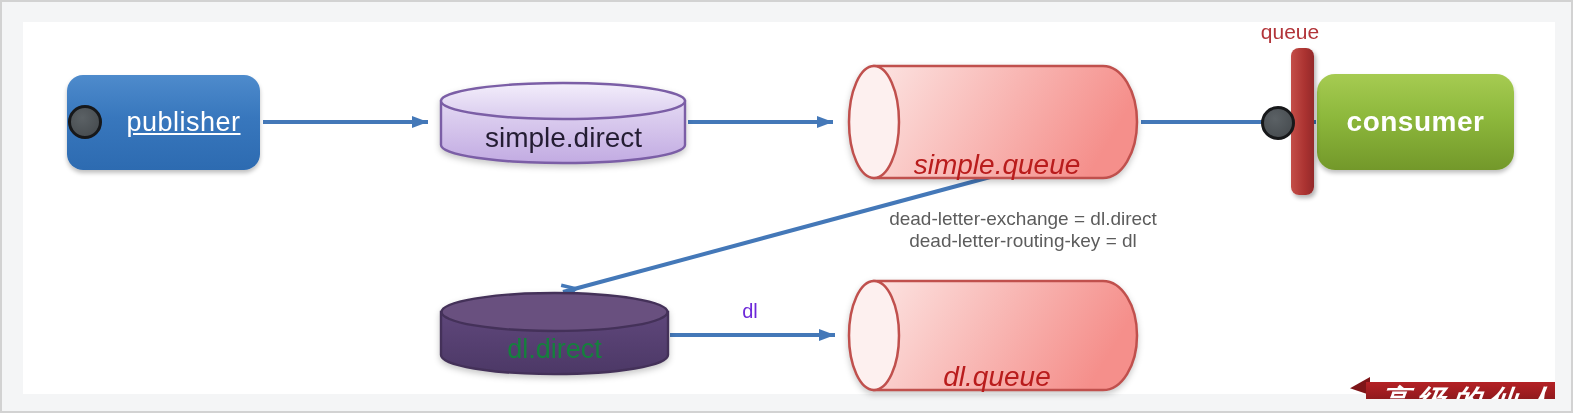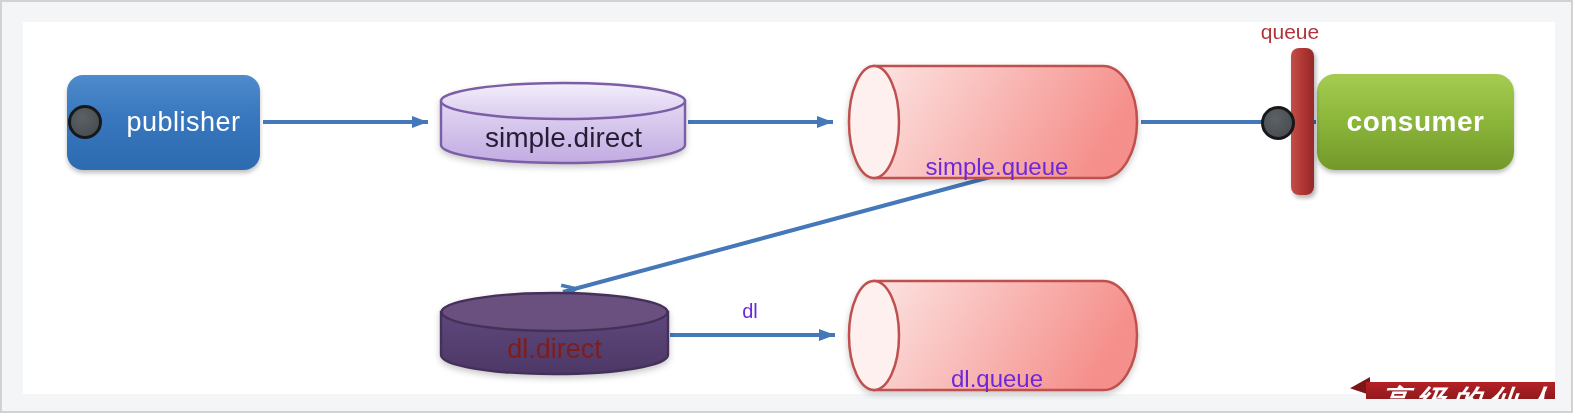--- a/index.html
+++ b/index.html
@@ -17,21 +17,21 @@
   .arrows{position:absolute;left:0;top:0;width:1573px;height:413px;z-index:2;pointer-events:none;}
   .node{z-index:3;}
   .lbl{z-index:4;display:flex;align-items:flex-end;justify-content:center;pointer-events:none;}
 
   .publisher{
     left:65px;top:73px;width:193px;height:95px;border-radius:16px;
     background:linear-gradient(180deg,#4e8bcc 0%,#3877bd 45%,#2d6bb1 100%);
     box-shadow:0 3px 4px rgba(0,0,0,0.25);
   }
   .publisher .txt{position:absolute;left:40px;top:0;right:0;bottom:0;display:flex;align-items:center;justify-content:center;
-    color:#ffffff;font-size:27px;font-weight:500;letter-spacing:0.5px;}
+    color:#ffffff;font-size:27px;font-weight:500;letter-spacing:0.5px;text-decoration:underline;}
   .consumer{
     left:1315px;top:72px;width:197px;height:96px;border-radius:18px;
     background:linear-gradient(180deg,#a6cb52 0%,#8db83c 45%,#73982a 100%);
     box-shadow:0 3px 4px rgba(0,0,0,0.25);
     display:flex;align-items:center;justify-content:center;
     color:#ffffff;font-size:28px;font-weight:700;letter-spacing:0.5px;
   }
   .dot{
     width:34px;height:34px;border-radius:50%;
     background:radial-gradient(circle at 40% 35%,#5b6165,#43484c);
@@ -39,22 +39,22 @@
   }
   .rejectbar{
     left:1289px;top:46px;width:23px;height:147px;border-radius:8px;
     background:linear-gradient(90deg,#c44e48 0%,#ab3331 60%,#93292a 100%);
     box-shadow:2px 3px 4px rgba(0,0,0,0.3);z-index:4;
   }
   .rejecttxt{left:1246px;top:18px;width:84px;text-align:center;
     color:#b23439;font-size:21px;font-weight:500;z-index:4;}
   .cyl{filter:drop-shadow(0 3px 3px rgba(0,0,0,0.22));}
   .drum-label{color:#241d33;font-size:28px;font-weight:500;}
-  .drum-label.white{color:#7f1d1d;font-size:27px;}
-  .queue-label{color:#6d28d9;font-size:24px;font-weight:500;}
+  .drum-label.white{color:#15803d;font-size:27px;}
+  .queue-label{color:#b91c1c;font-size:28px;font-weight:500;font-style:italic;}
   .dl-note{
     left:856px;top:206px;width:330px;text-align:center;z-index:4;
     color:#5c5c5c;font-size:19px;line-height:22px;font-weight:500;
   }
   .dl-key{left:728px;top:298px;width:40px;text-align:center;z-index:4;
     color:#6d28d9;font-size:20px;font-weight:500;}
   .ribbon-band{
     left:1364px;top:380px;width:189px;height:17px;z-index:10;
     background:linear-gradient(180deg,#b42125 0%,#9c1c20 70%,#8f1a1d 100%);
     overflow:hidden;
@@ -133,20 +133,24 @@
   </div>
 
   <div class="abs rejecttxt">queue</div>
   <div class="abs rejectbar"></div>
   <div class="abs dot" style="left:1259px;top:104px;"></div>
 
   <div class="abs node consumer">
     <span>consumer</span>
   </div>
 
+  <div class="abs dl-note">
+    <div>dead-letter-exchange = dl.direct</div>
+    <div>dead-letter-routing-key = dl</div>
+  </div>
 
   <svg class="abs node cyl" style="left:437px;top:289px;" width="231" height="87" viewBox="0 0 231 87">
     <defs>
       <linearGradient id="pur" x1="0" y1="0" x2="0" y2="1">
         <stop offset="0" stop-color="#5f477b"></stop>
         <stop offset="1" stop-color="#4c3866"></stop>
       </linearGradient>
     </defs>
     <path d="M2,21 L2,64 A113,19 0 0 0 229,64 L229,21 Z" fill="url(#pur)" stroke="#443159" stroke-width="2.4"></path>
     <ellipse cx="115.5" cy="21" rx="113" ry="19" fill="#69507f" stroke="#443159" stroke-width="2.4"></ellipse>

